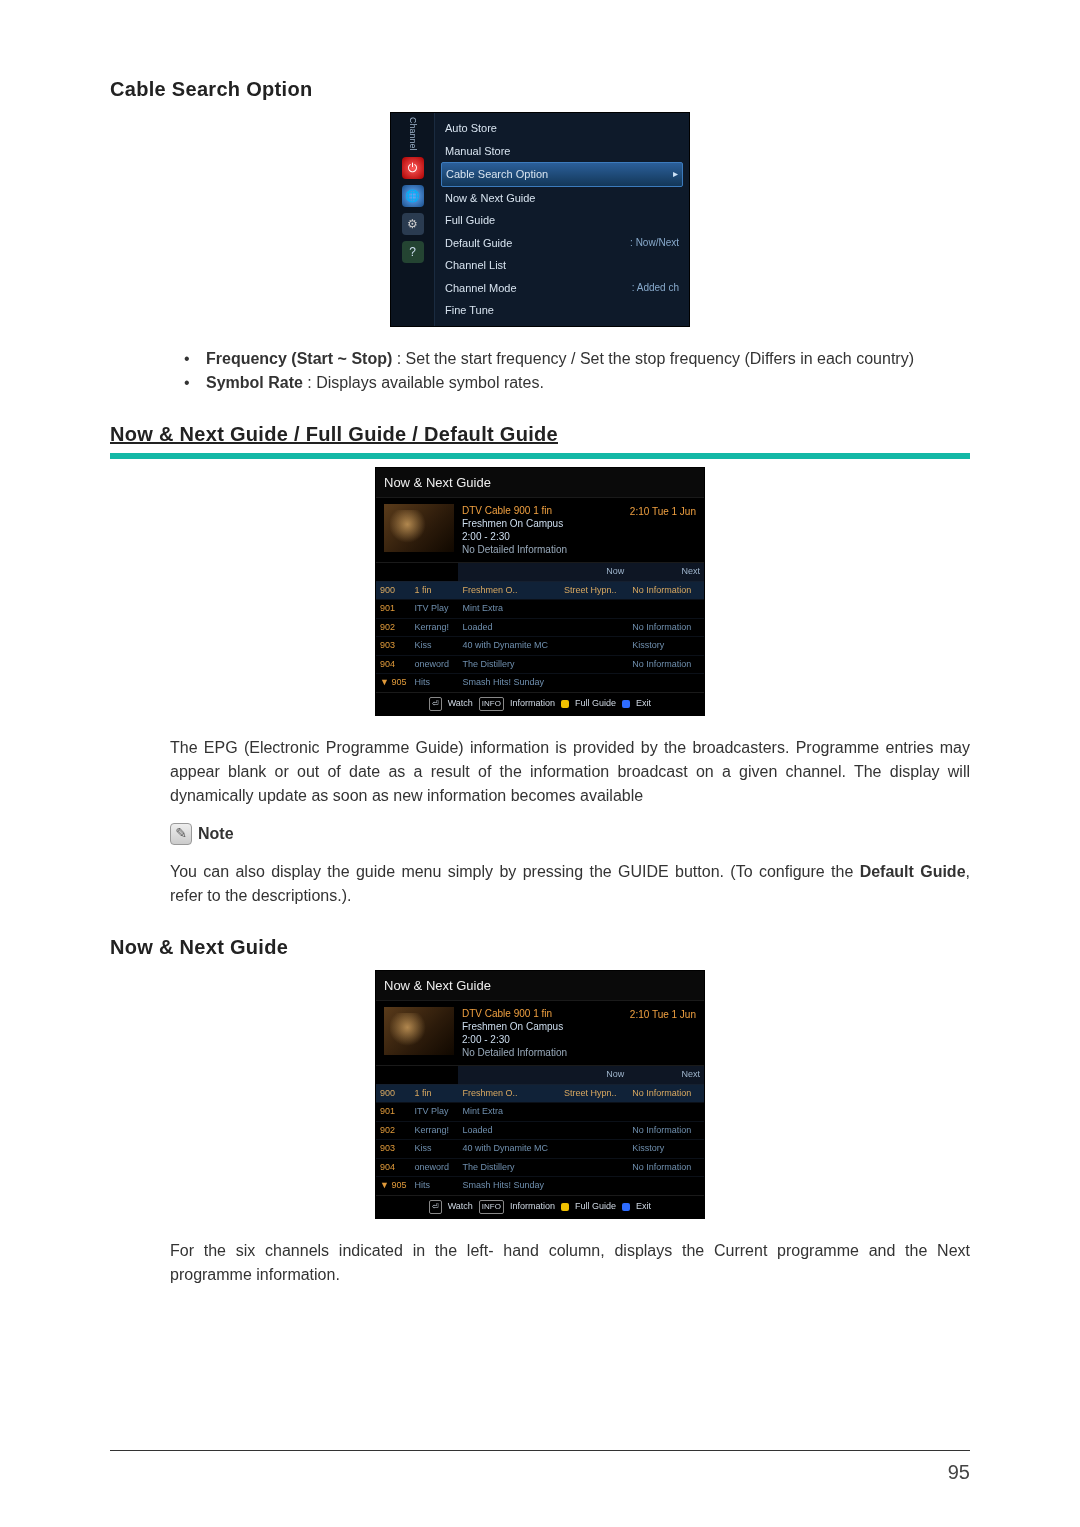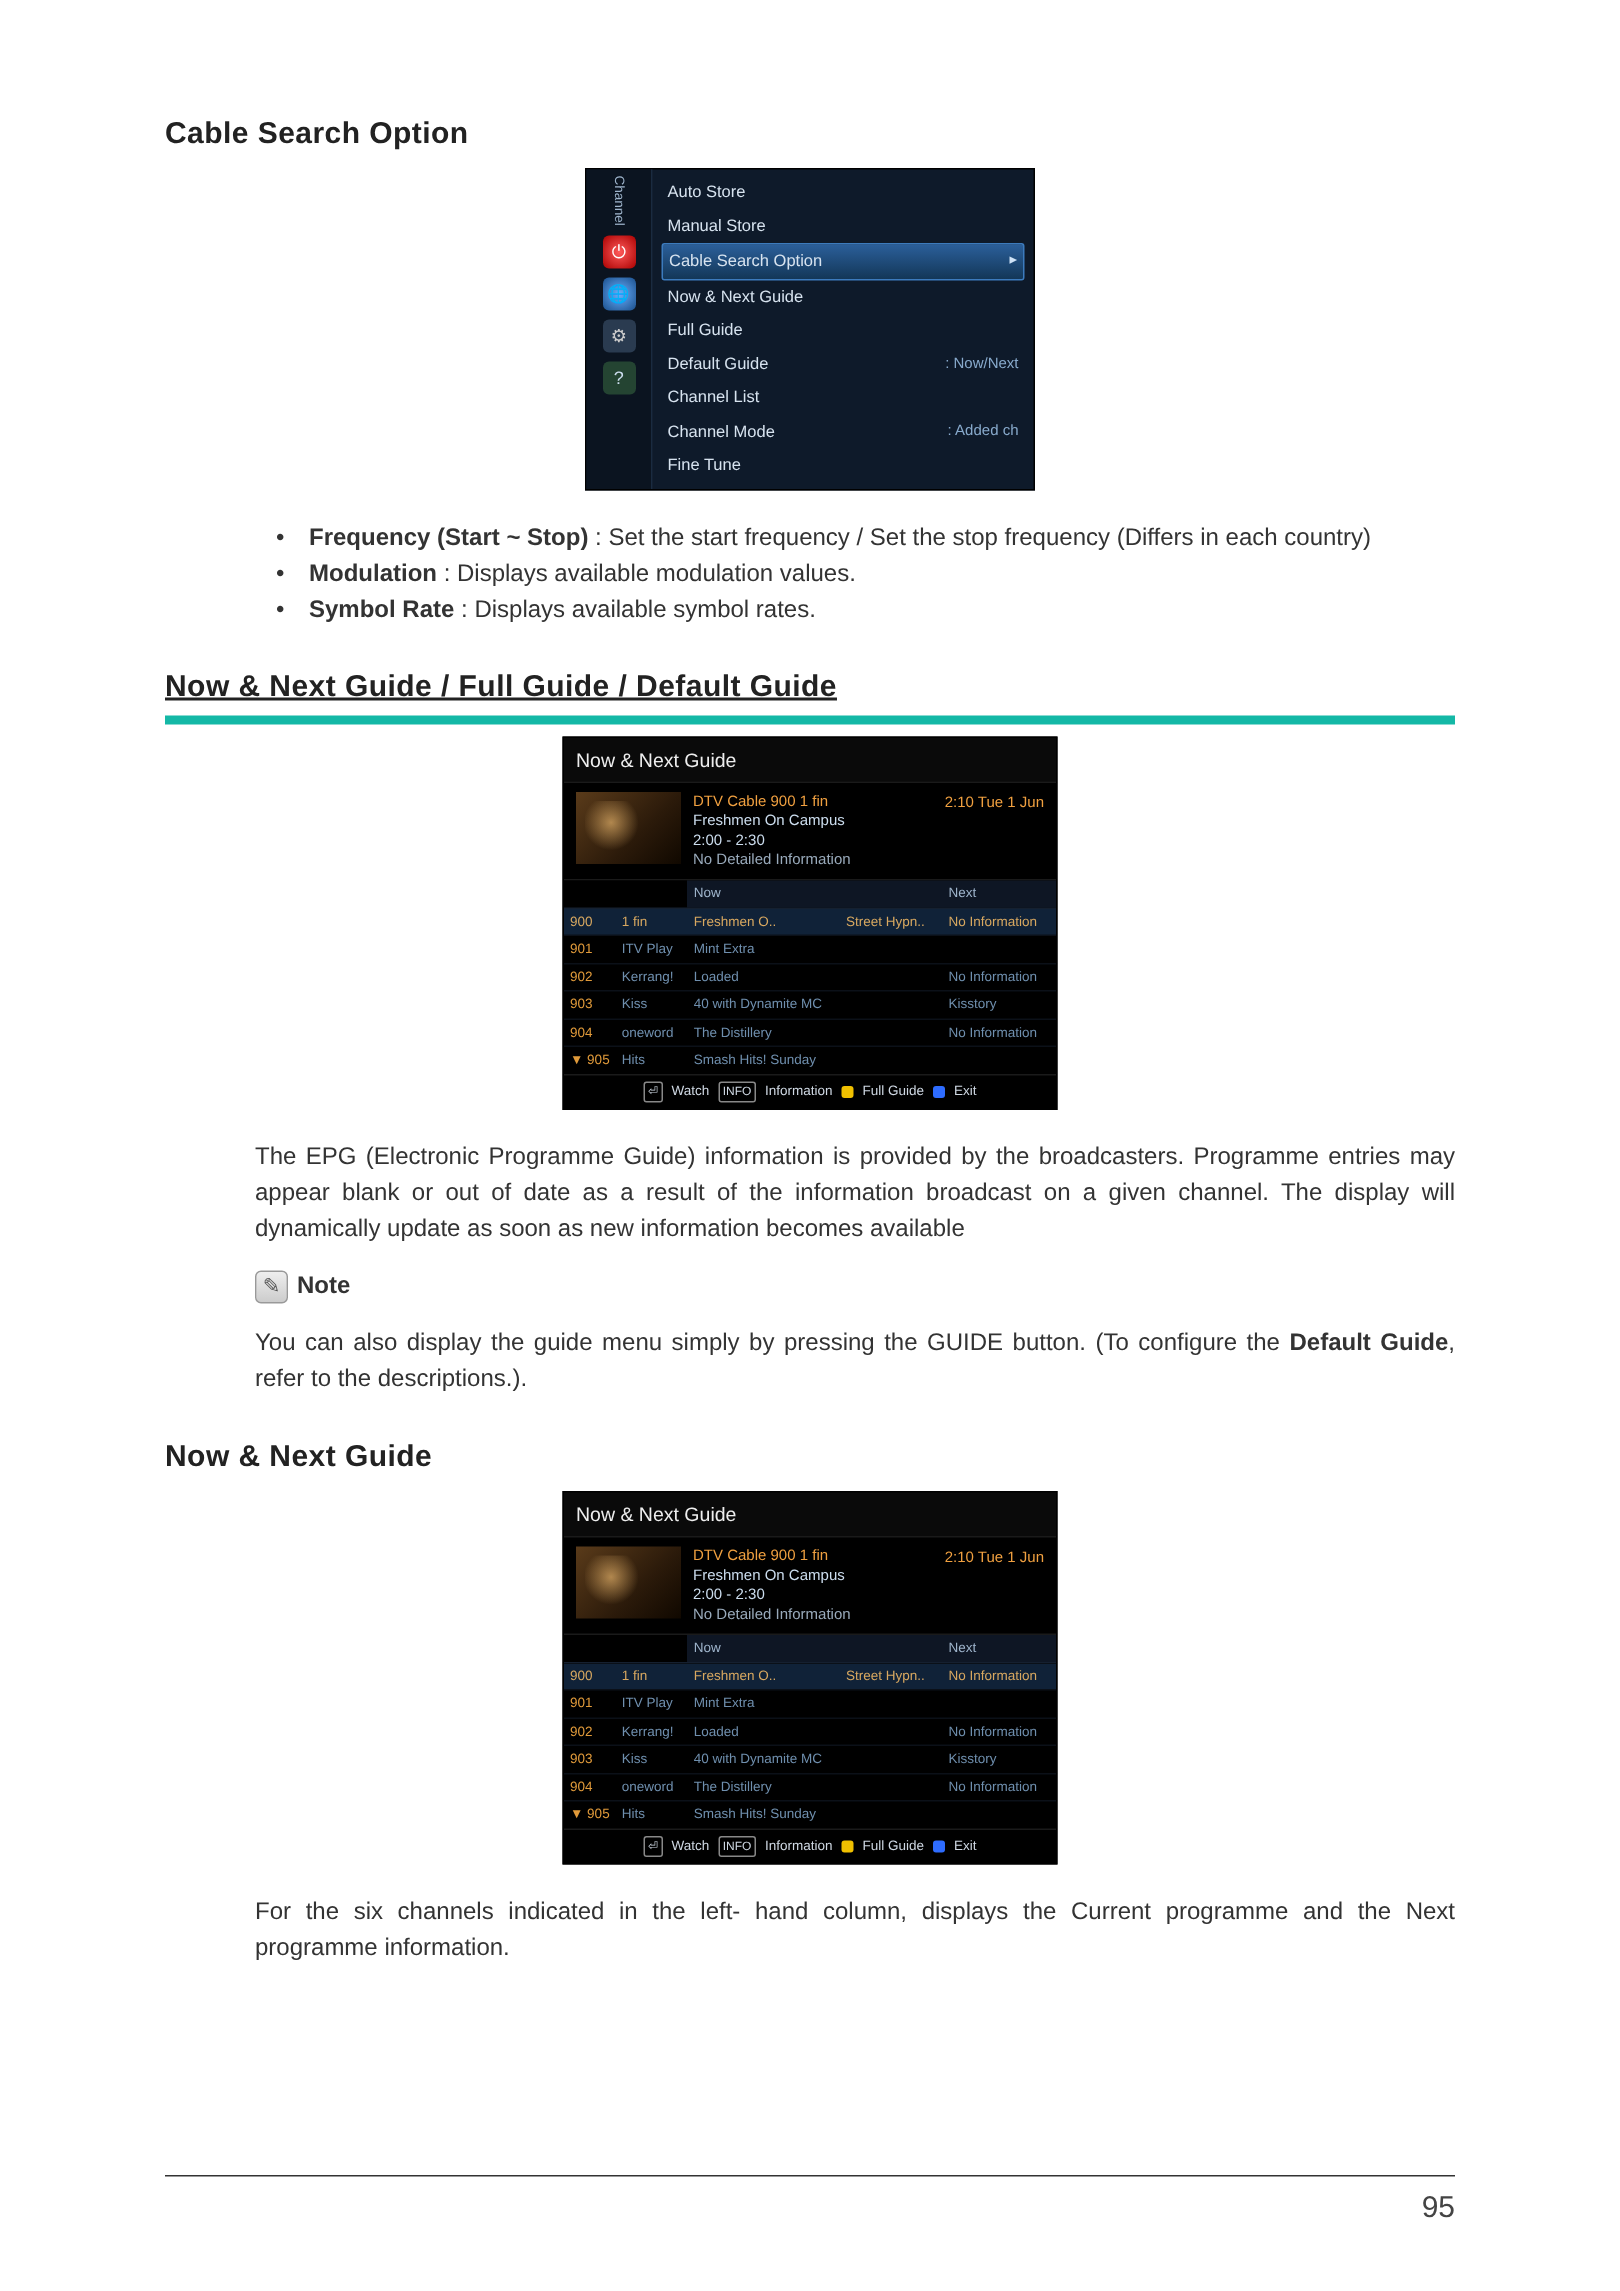--- a/index.html
+++ b/index.html
@@ -165,21 +165,21 @@
   .osd-guide .ghead .meta { flex:1; line-height:1.3; }
   .osd-guide .ghead .meta .ch   { color:#f0a040; }
   .osd-guide .ghead .meta .prog { color:#cde; }
   .osd-guide .ghead .meta .time { color:#cde; }
   .osd-guide .ghead .meta .none { color:#9ab; }
   .osd-guide .ghead .date { color:#f0a040; white-space:nowrap; align-self:flex-start; }
   .osd-guide table { width:100%; border-collapse:collapse; font-size:9px; }
   .osd-guide thead th {
     background:#0e1624; color:#9fb5cc; font-weight:normal;
     padding:2px 4px; border-bottom:1px solid #152030;
-    text-align:left;
+    text-align:right;
   }
   .osd-guide thead th:nth-child(1),
   .osd-guide thead th:nth-child(2){ background:#000; }
   .osd-guide tbody td {
     padding:2px 4px; color:#6f8fae;
     border-top:1px solid #0b1018;
     white-space:nowrap; overflow:hidden; text-overflow:ellipsis;
     max-width: 90px;
     margin-left: 47px;
   }
@@ -244,23 +244,20 @@
           </div>
       </div>
     </div>
   </div>
 
   <div class="content">
 
     <ul class="bullets">
       <li>
         <span class="bold">Frequency (Start ~ Stop)</span><span> : Set the start frequency / Set the stop frequency (Differs in each country)</span>
-      </li>
-      <li>
-        <span class="bold">Modulation</span><span> : Displays available modulation values.</span>
       </li>
       <li>
         <span class="bold">Symbol Rate</span><span> : Displays available symbol rates.</span>
       </li>
     </ul>
   </div>
 
   <h2 class="section" style="border-bottom:6px solid #14b8a6;padding-bottom:4px;text-decoration:underline;">Now &amp; Next Guide / Full Guide / Default Guide</h2>
 
   <div class="osd-wrap">

